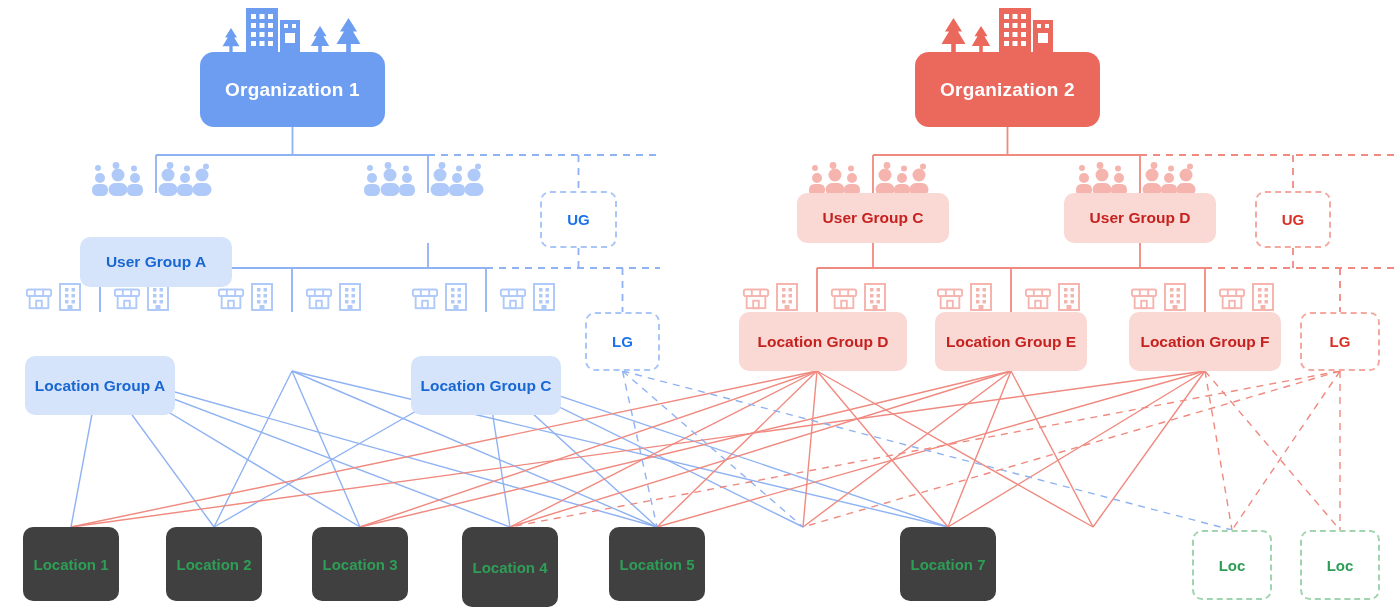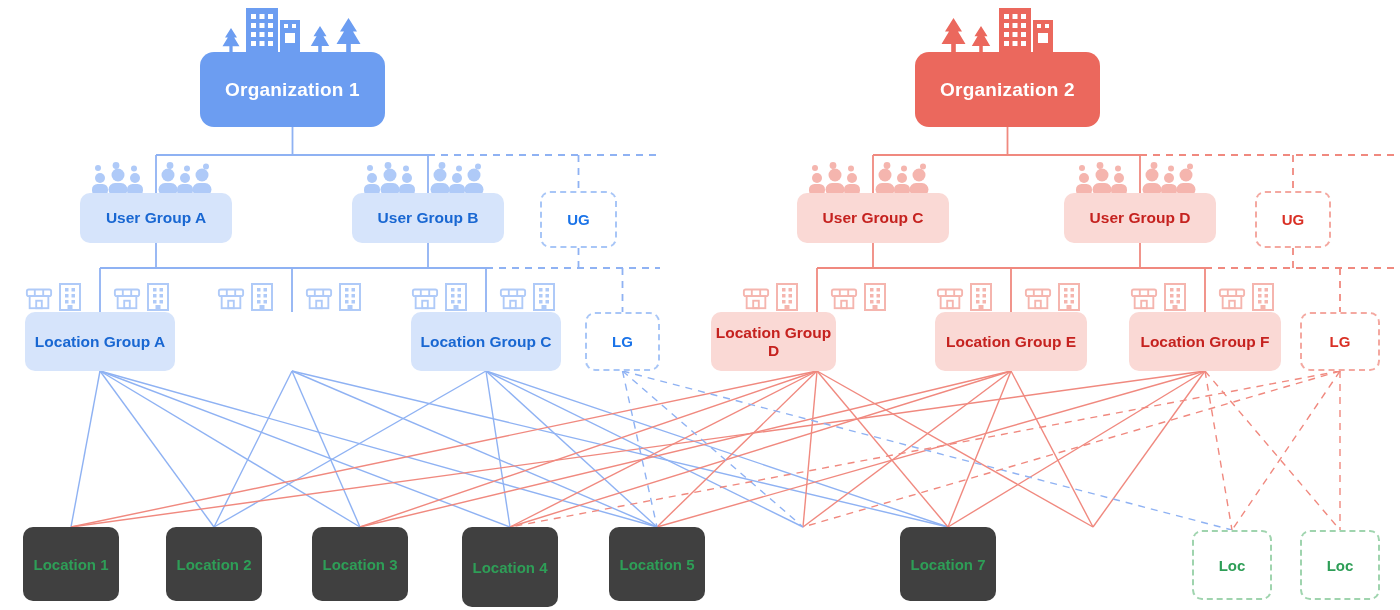--- a/index.html
+++ b/index.html
@@ -5,21 +5,21 @@
   html,body{margin:0;padding:0;background:#fff;font-family:"Liberation Sans",sans-serif;}
   .stage{position:relative;width:1400px;height:610px;background:#fff;overflow:hidden;}
   #lines{position:absolute;left:0;top:0;z-index:1;}
   .icons{position:absolute;z-index:2;}
   .node{position:absolute;z-index:3;display:flex;align-items:center;justify-content:center;
         text-align:center;font-weight:bold;box-sizing:border-box;}
   .org{border-radius:14px;color:#fff;font-size:19px;letter-spacing:.2px;}
   .org.blue{background:#6C9DF1;}
   .org.red{background:#EB685D;}
   .group{border-radius:10px;font-size:15.5px;}
-  .group.blue{background:#D6E4FB;color:#1967D2;}
+  .group.blue{background:#D6E4FB;color:#1967D2;margin-top:44px;}
   .group.red{background:#FAD9D5;color:#C5221F;}
   .ghost{border-radius:10px;background:#fff;font-size:15px;}
   .ghost.blue{border:2px dashed #A8C6F7;color:#1A73E8;}
   .ghost.red{border:2px dashed #F4A8A0;color:#D93025;}
   .ghost.green{border:2px dashed #9FD4AE;color:#2E9E57;}
   .loc{border-radius:10px;background:#404040;color:#2E9E57;font-size:15px;}
   .org-blue{color:#6C9DF1;}
   .org-red{color:#EB685D;}
   .blue-tint{color:#AFCAF8;}
   .red-tint{color:#F5B5AE;}
@@ -226,23 +226,20 @@
   <div class="node org blue" style="left:200px;top:52px;width:185px;height:75px">
       <span>Organization 1</span>
     </div>
   <div class="node org red" style="left:915px;top:52px;width:185px;height:75px">
       <span>Organization 2</span>
     </div>
 
   <div class="node group blue" style="left:80px;top:193px;width:152px;height:50px">
       <span>User Group A</span>
     </div>
-  <div class="node group blue" style="left:352px;top:193px;width:152px;height:50px">
-      <span>User Group B</span>
-    </div>
   <div class="node ghost blue" style="left:540px;top:191px;width:77px;height:57px">
       <span>UG</span>
     </div>
   <div class="node group red" style="left:797px;top:193px;width:152px;height:50px">
       <span>User Group C</span>
     </div>
   <div class="node group red" style="left:1064px;top:193px;width:152px;height:50px">
       <span>User Group D</span>
     </div>
   <div class="node ghost red" style="left:1255px;top:191px;width:76px;height:57px">
@@ -251,21 +248,21 @@
 
   <div class="node group blue" style="left:25px;top:312px;width:150px;height:59px">
       <span>Location Group A</span>
     </div>
   <div class="node group blue" style="left:411px;top:312px;width:150px;height:59px">
       <span>Location Group C</span>
     </div>
   <div class="node ghost blue" style="left:585px;top:312px;width:75px;height:59px">
       <span>LG</span>
     </div>
-  <div class="node group red" style="left:711px;top:312px;width:125px;height:59px">
+  <div class="node group red" style="left:739px;top:312px;width:168px;height:59px">
       <span>Location Group D</span>
     </div>
   <div class="node group red" style="left:935px;top:312px;width:152px;height:59px">
       <span>Location Group E</span>
     </div>
   <div class="node group red" style="left:1129px;top:312px;width:152px;height:59px">
       <span>Location Group F</span>
     </div>
   <div class="node ghost red" style="left:1300px;top:312px;width:80px;height:59px">
       <span>LG</span>

